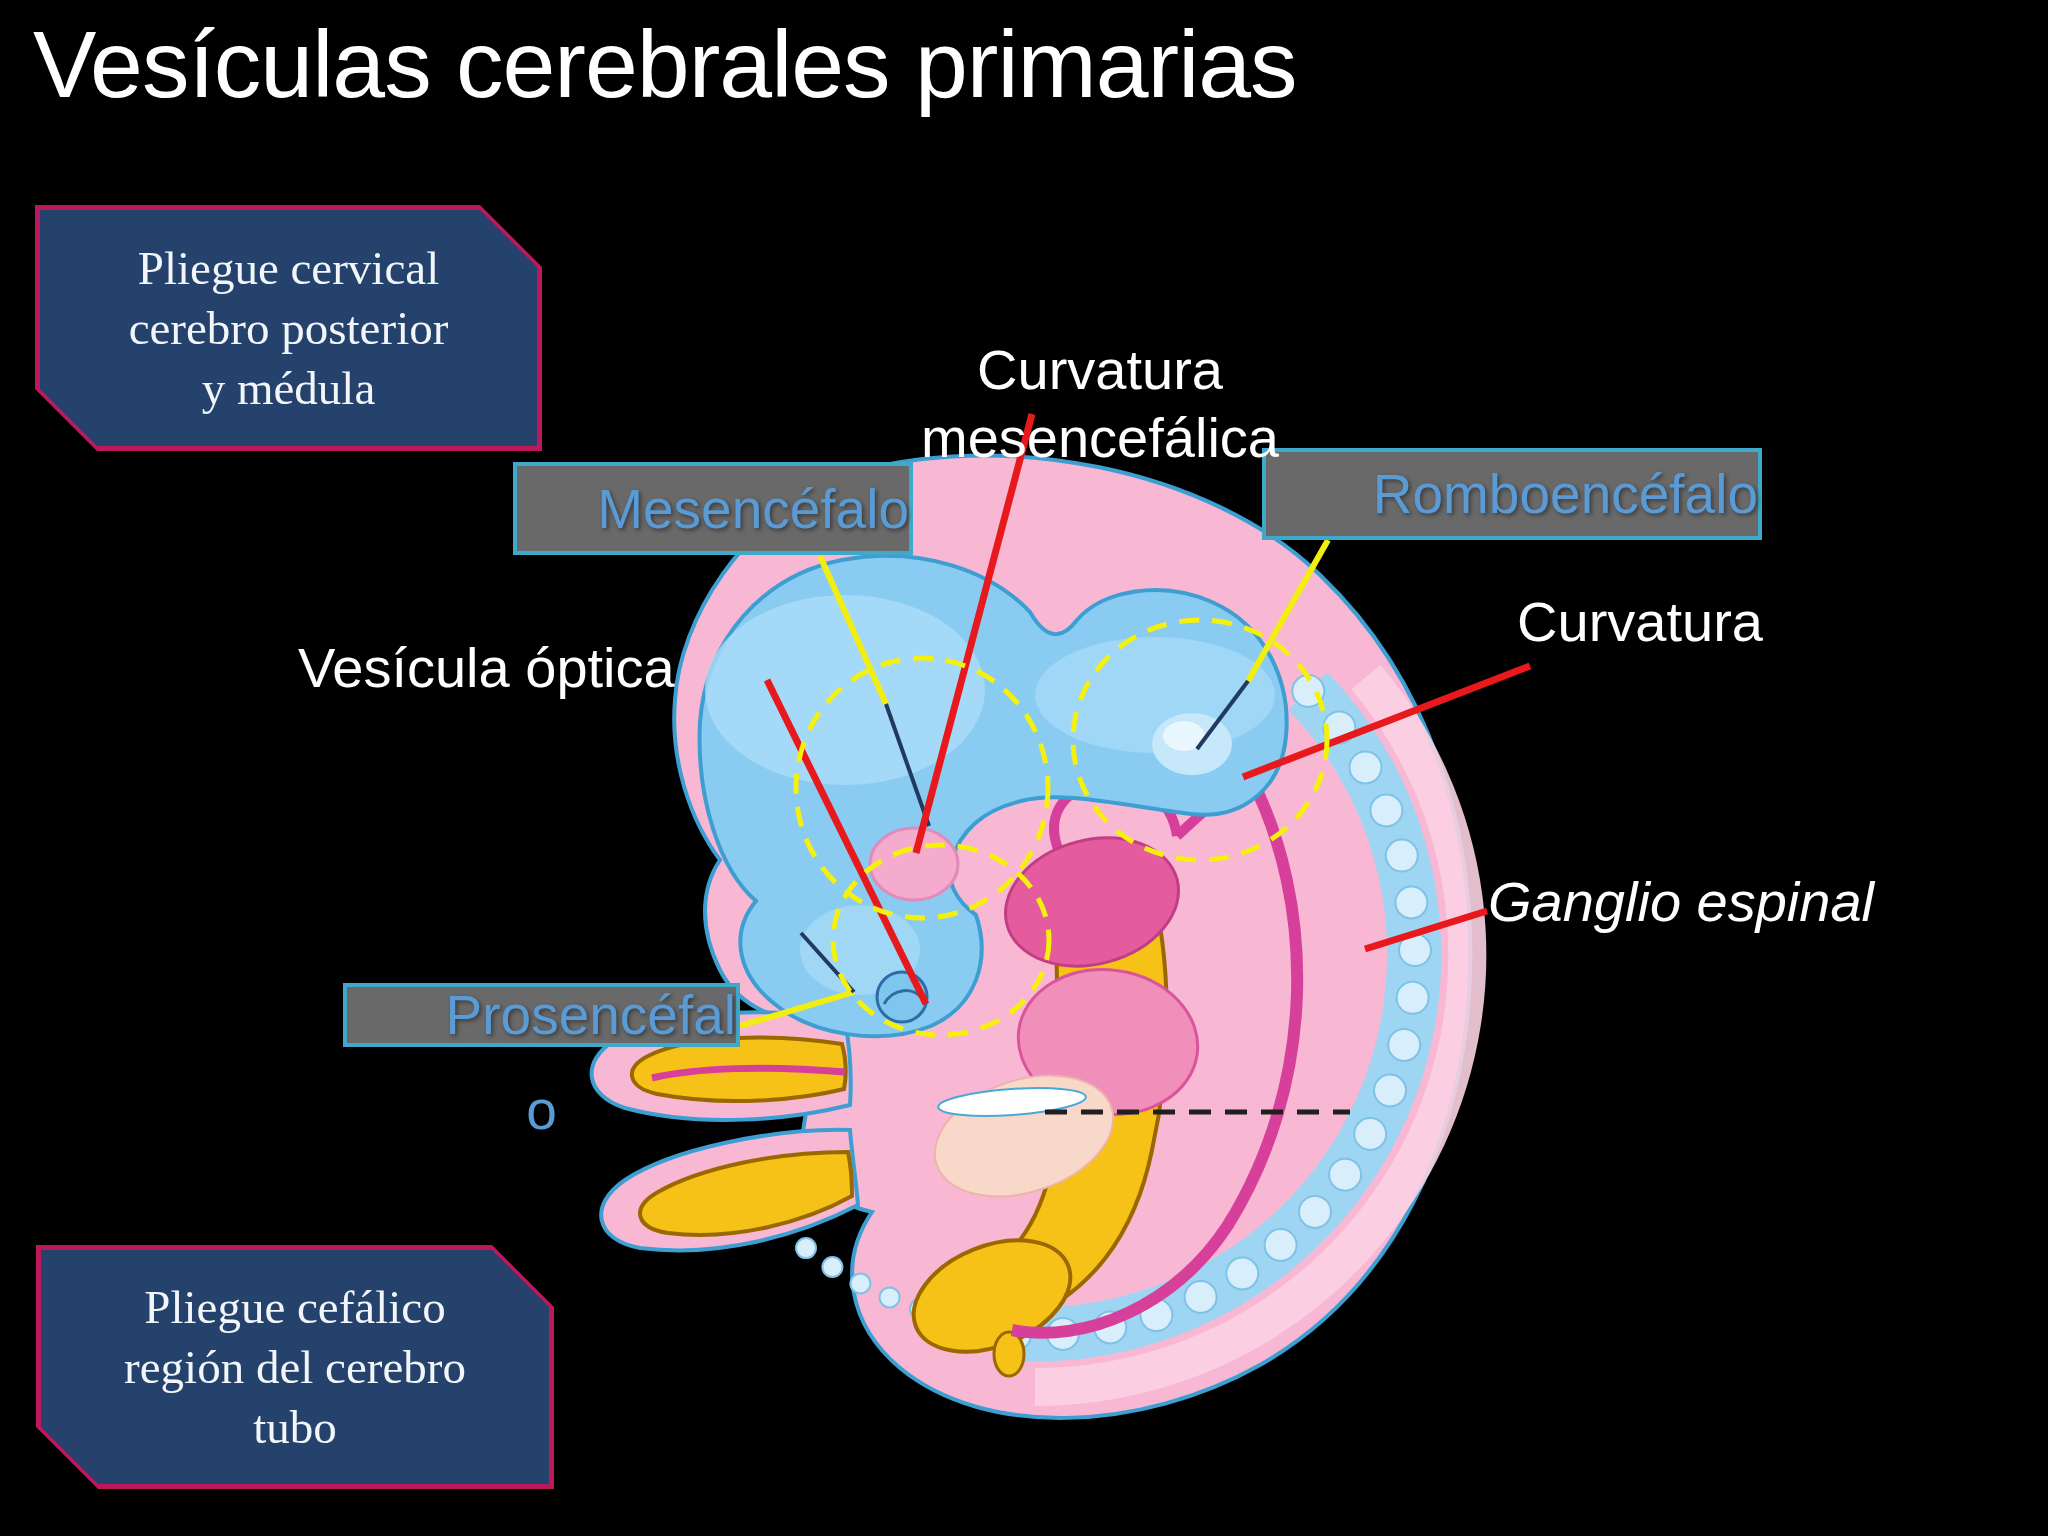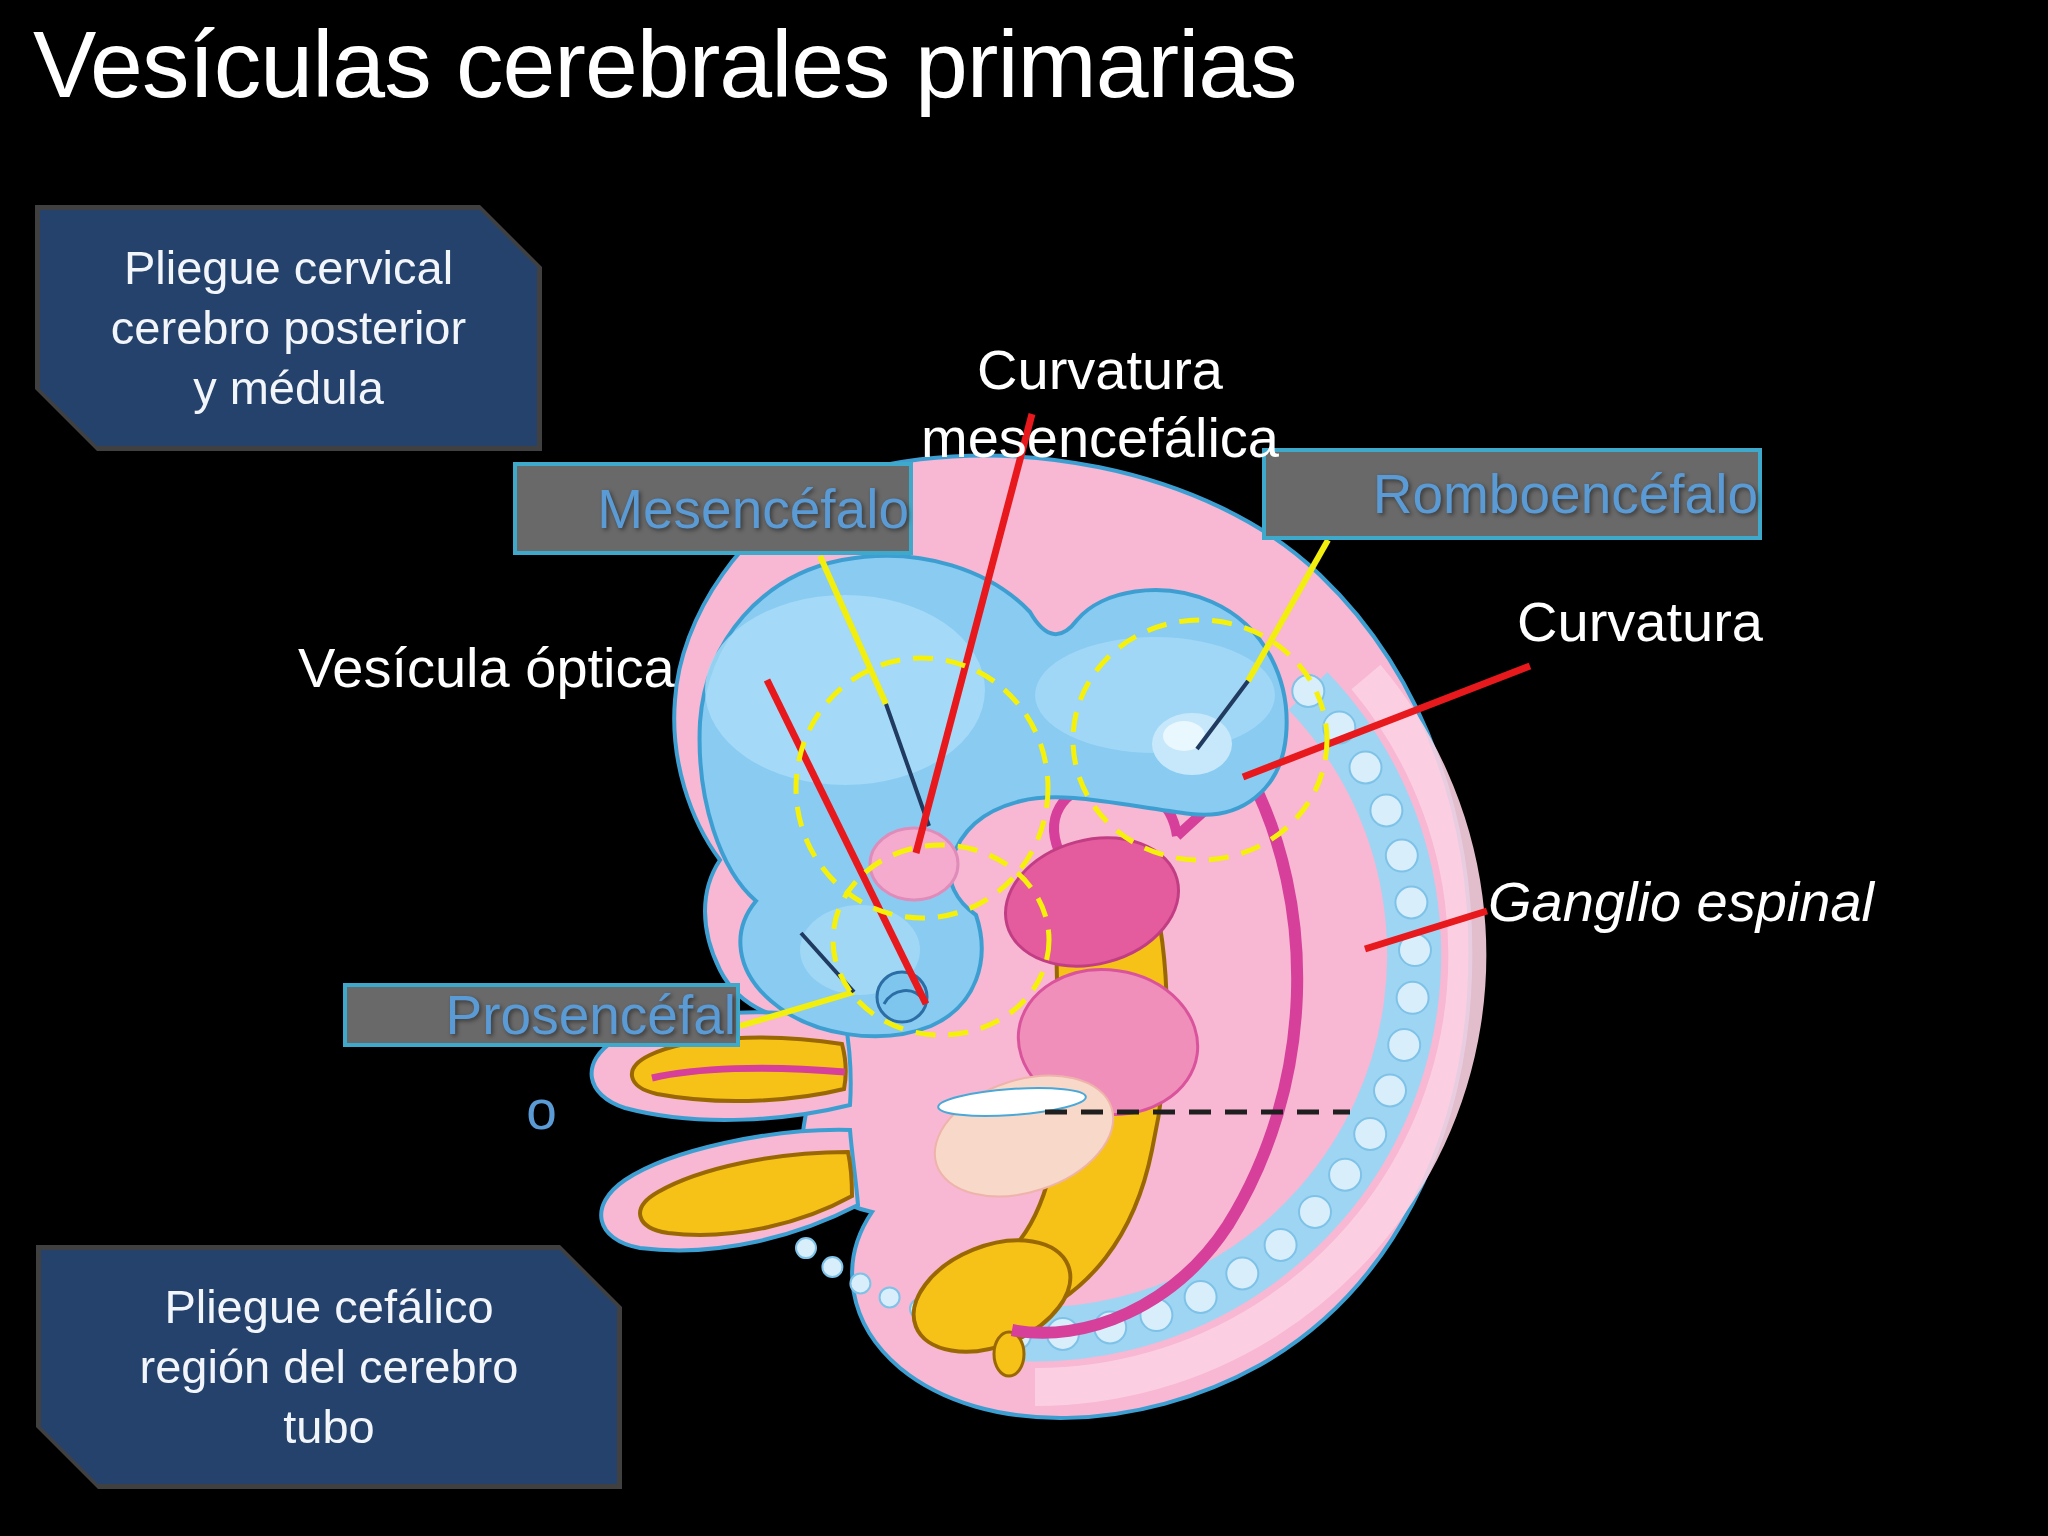--- a/index.html
+++ b/index.html
@@ -15,32 +15,33 @@
 
   .slide-title {
     position: absolute; left: 33px; top: 10px; margin: 0;
     color: #ffffff; font-size: 95px; font-weight: 400; letter-spacing: -1px;
     white-space: nowrap;
   }
 
   
   .callout {
     position: absolute;
-    background: #404040;
+    background: #be185d;
     clip-path: polygon(0 0, calc(100% - 62px) 0, 100% 62px, 100% 100%, 62px 100%, 0 calc(100% - 62px));
+    font-family: Liberation Serif, serif;
   }
   .callout-inner {
     position: absolute; left: 5px; top: 5px; right: 5px; bottom: 5px;
     background: #24426b;
     clip-path: polygon(0 0, calc(100% - 57px) 0, 100% 57px, 100% 100%, 57px 100%, 0 calc(100% - 57px));
     display: flex; flex-direction: column; justify-content: center; align-items: center;
     color: #f2f5fa; font-size: 47px; line-height: 60px; text-align: center;
   }
   .callout-1 { left: 35px; top: 205px; width: 507px; height: 246px; }
-  .callout-2 { left: 36px; top: 1245px; width: 586px; height: 244px; }
+  .callout-2 { left: 36px; top: 1245px; width: 518px; height: 244px; }
 
   
   .vbox {
     position: absolute;
     background: #696969;
     border: 4px solid #3fa9cb;
     box-sizing: border-box;
     display: flex; align-items: center; justify-content: flex-end;
     color: #5b9bd5; font-size: 55px;
     text-shadow: 2px 2px 4px rgba(0,0,0,0.45);

